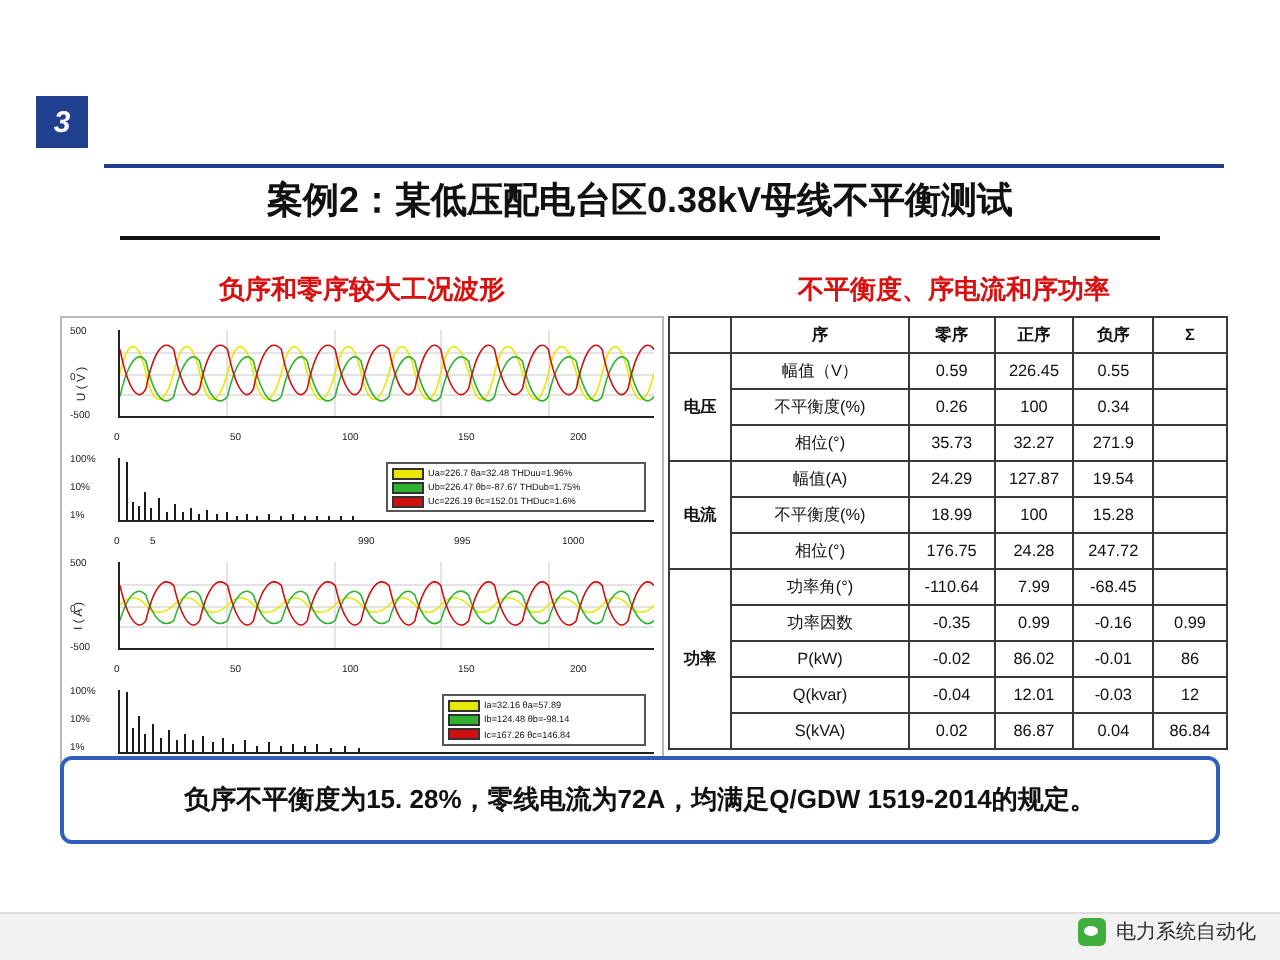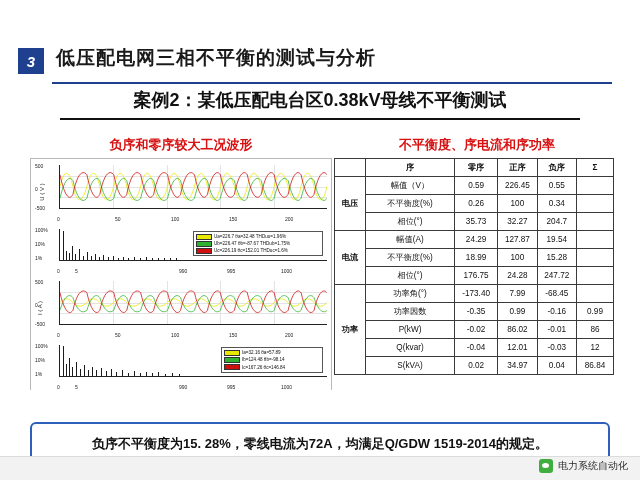--- a/index.html
+++ b/index.html
@@ -102,21 +102,21 @@
     text-align:center;
     padding:2px 1px;
     height:13px;
     font-weight:normal;
   }
   th{font-weight:bold;background:#ffffff;}
   td.rowhead{font-weight:bold;width:28px;}
   td.param{text-align:center;width:86px;}
   
   .conclusion{
-    position:absolute;left:30px;top:422px;width:580px;height:44px;
+    position:absolute;left:30px;top:378px;width:580px;height:44px;
     border:2px solid #2e5fbb;border-radius:6px;background:#ffffff;
     display:flex;align-items:center;justify-content:center;
     font-size:13px;color:#111;font-weight:bold;
     box-sizing:border-box;
   }
   
   .footer{
     position:absolute;left:0;top:456px;width:640px;height:24px;
     background:#f2f2f2;border-top:1px solid #dcdcdc;
   }
@@ -132,21 +132,20 @@
   .wechat-icon:before{
     content:"";position:absolute;left:3px;top:4px;width:7px;height:5px;
     background:#ffffff;border-radius:50%;
   }
 </style>
 </head>
 <body>
 
 <div class="slide-header">
   <div class="hdr-badge">3</div>
-  <div class="hdr-title">低压配电网三相不平衡的测试与分析</div>
   <div class="hdr-rule"></div>
 </div>
 
 <div class="sub-title">案例2：某低压配电台区0.38kV母线不平衡测试</div>
 <div class="sub-underline"></div>
 
 <div class="cap-left">负序和零序较大工况波形</div>
 <div class="cap-right">不平衡度、序电流和序功率</div>
 
 <div class="charts">
@@ -333,21 +332,21 @@
         <td class="param">不平衡度(%)</td>
         <td>0.26</td>
         <td>100</td>
         <td>0.34</td>
         <td></td>
       </tr>
       <tr>
         <td class="param">相位(°)</td>
         <td>35.73</td>
         <td>32.27</td>
-        <td>204.7</td>
+        <td>271.9</td>
         <td></td>
       </tr>
 
       <tr>
         <td class="rowhead" rowspan="3">电流</td>
         <td class="param">幅值(A)</td>
         <td>24.29</td>
         <td>127.87</td>
         <td>19.54</td>
         <td></td>
@@ -363,21 +362,21 @@
         <td class="param">相位(°)</td>
         <td>176.75</td>
         <td>24.28</td>
         <td>247.72</td>
         <td></td>
       </tr>
 
       <tr>
         <td class="rowhead" rowspan="5">功率</td>
         <td class="param">功率角(°)</td>
-        <td>-173.40</td>
+        <td>-110.64</td>
         <td>7.99</td>
         <td>-68.45</td>
         <td></td>
       </tr>
       <tr>
         <td class="param">功率因数</td>
         <td>-0.35</td>
         <td>0.99</td>
         <td>-0.16</td>
         <td>0.99</td>
@@ -392,21 +391,21 @@
       <tr>
         <td class="param">Q(kvar)</td>
         <td>-0.04</td>
         <td>12.01</td>
         <td>-0.03</td>
         <td>12</td>
       </tr>
       <tr>
         <td class="param">S(kVA)</td>
         <td>0.02</td>
-        <td>34.97</td>
+        <td>86.87</td>
         <td>0.04</td>
         <td>86.84</td>
       </tr>
     </tbody>
   </table>
 </div>
 
 <div class="conclusion">负序不平衡度为15. 28%，零线电流为72A，均满足Q/GDW 1519-2014的规定。</div>
 
 <div class="footer"></div>

